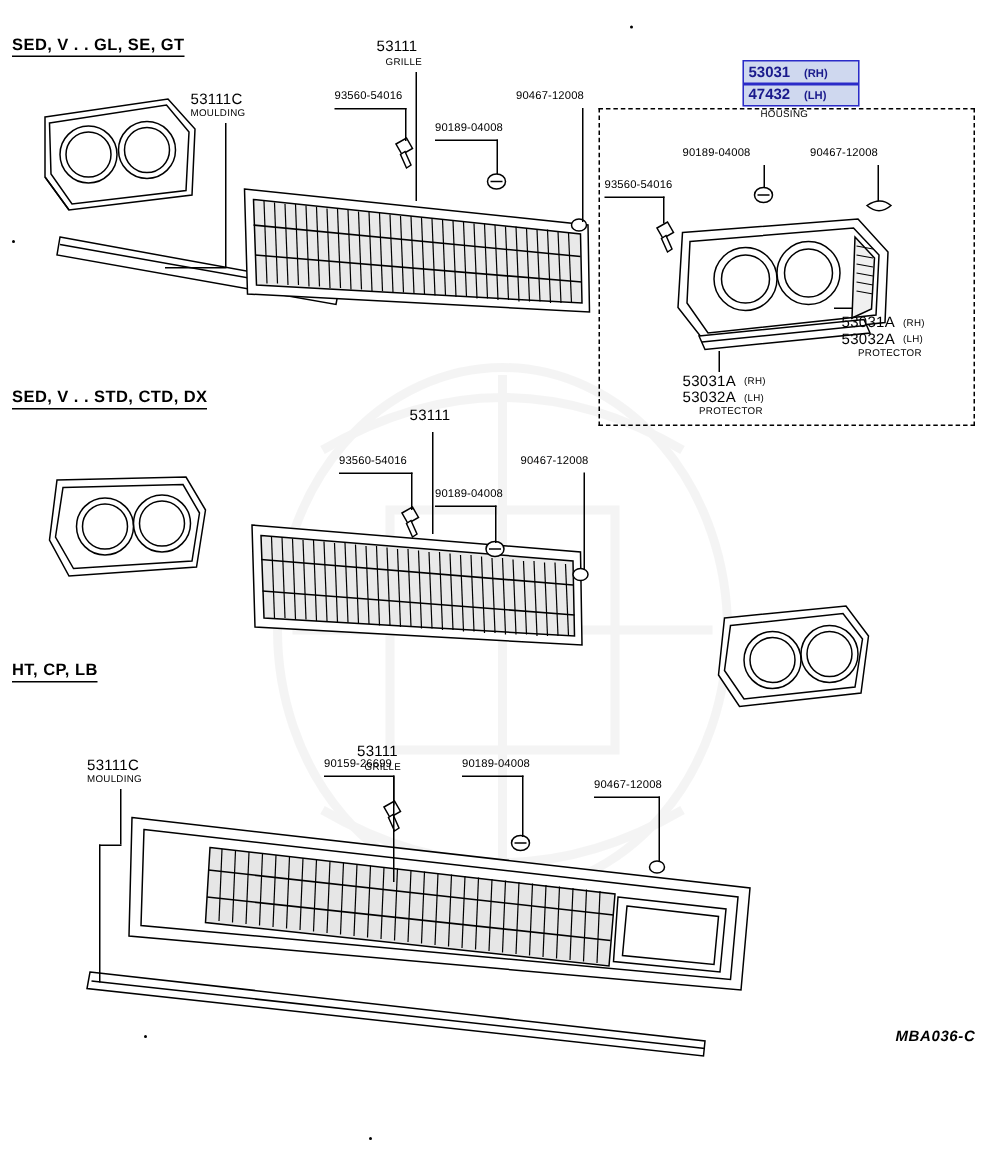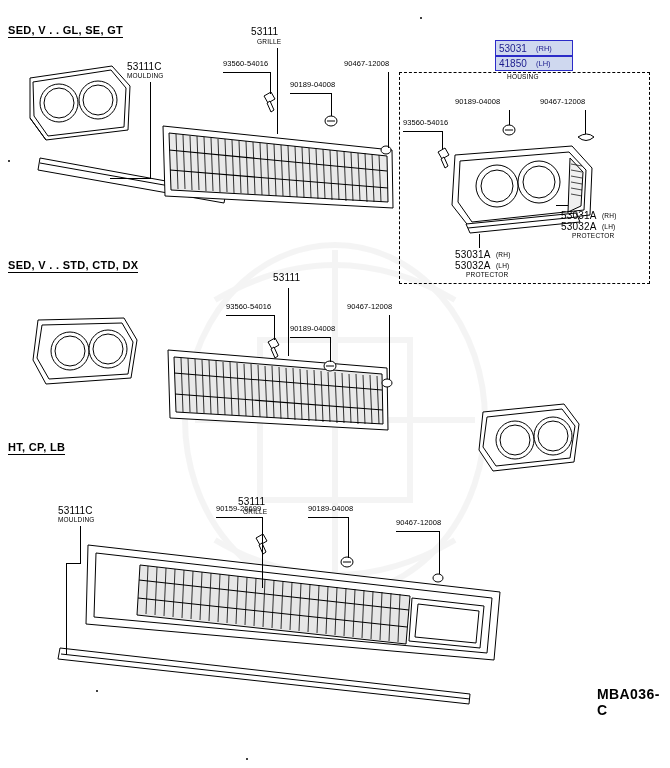--- a/index.html
+++ b/index.html
@@ -48,21 +48,21 @@
   
   .hl-box {
     position: absolute;
     border: 1.5px solid #2b2bc8;
     background: #cfd8ef;
     box-sizing: border-box;
   }
   .hl-text {
     position: absolute;
     font-size: 10px;
-    font-weight: normal;
+    font-weight: bold;
     color: #1a1a8c;
     white-space: pre;
   }
 
   
   .line {
     position: absolute;
     background: #000;
   }
   .vline { width: 1px; }
@@ -84,23 +84,24 @@
   }
   #watermark {
     position: absolute;
     left: 0; top: 0;
     width: 670px; height: 768px;
     pointer-events: none;
     opacity: 0.06;
   }
   .code {
     position: absolute;
-    font-size: 14px;
+    font-size: 10px;
     font-weight: bold;
     letter-spacing: 0.4px;
+    font-style: italic;
   }
   .dot {
     position: absolute;
     width: 2px; height: 2px;
     background: #000;
     border-radius: 50%;
   }
 </style>
 </head>
 <body>
@@ -355,21 +356,21 @@
 
   <div class="lbl small" style="left:290px; top:81px;">90189-04008</div>
   <div class="line hline" style="left:290px; top:93px; width:42px;"></div>
   <div class="line vline" style="left:331px; top:93px; height:23px;"></div>
 
   <div class="hl-box" style="left:495px; top:40px; width:78px; height:16px;"></div>
   <div class="hl-text" style="left:499px; top:43px;">53031</div>
   <div class="hl-text" style="left:536px; top:44px; font-size:7.5px;">(RH)</div>
 
   <div class="hl-box" style="left:495px; top:56px; width:78px; height:15px;"></div>
-  <div class="hl-text" style="left:499px; top:58px;">41850</div>
+  <div class="hl-text" style="left:499px; top:58px;">47432</div>
   <div class="hl-text" style="left:536px; top:59px; font-size:7.5px;">(LH)</div>
   <div class="lbl tiny" style="left:507px; top:73px;">HOUSING</div>
 
   <div class="lbl small" style="left:455px; top:98px;">90189-04008</div>
   <div class="line vline" style="left:509px; top:110px; height:15px;"></div>
 
   <div class="lbl small" style="left:540px; top:98px;">90467-12008</div>
   <div class="line vline" style="left:585px; top:110px; height:24px;"></div>
 
   <div class="lbl small" style="left:403px; top:119px;">93560-54016</div>

